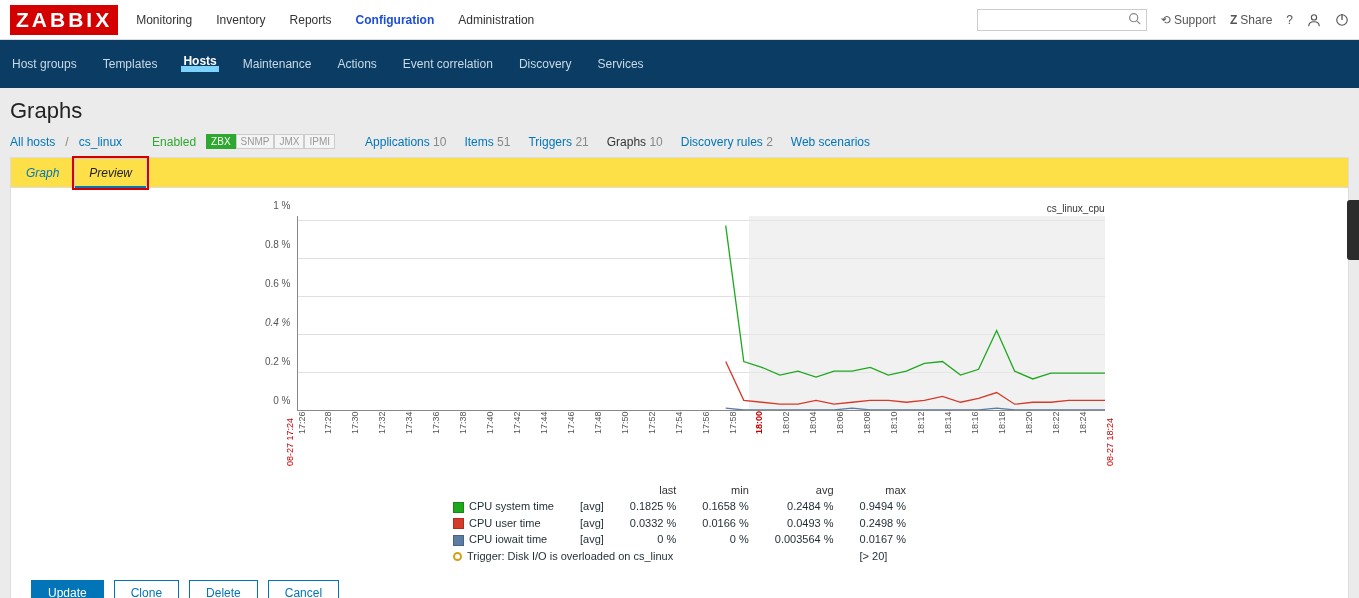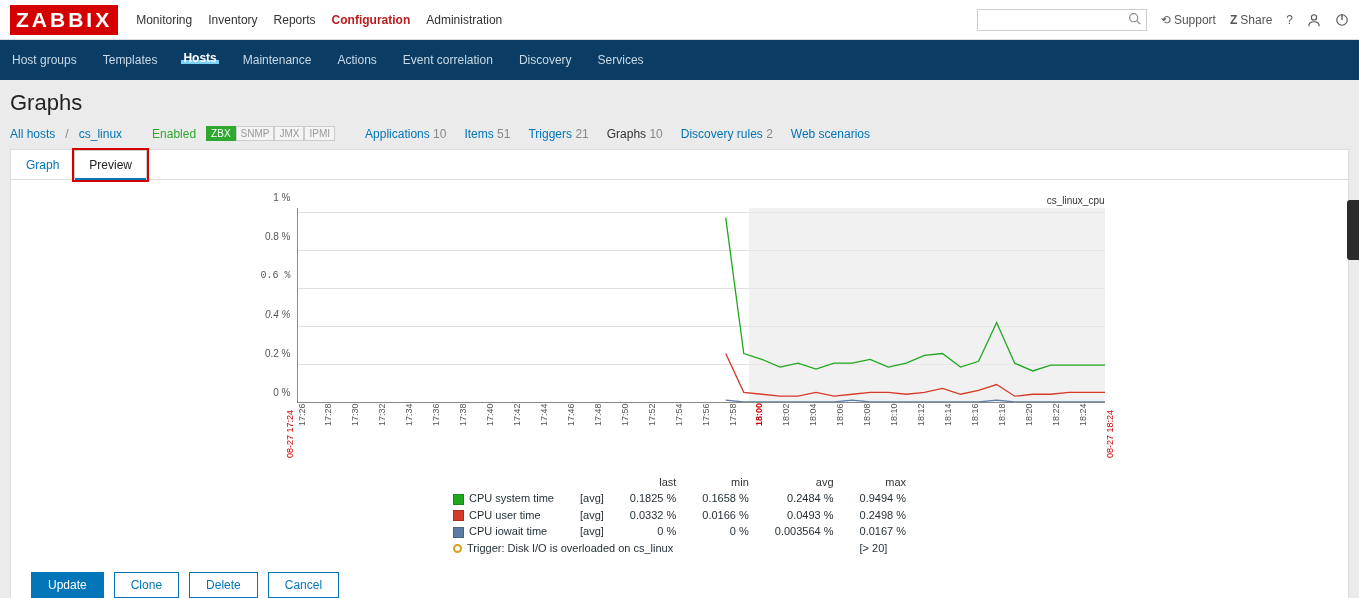--- a/index.html
+++ b/index.html
@@ -1,45 +1,45 @@
 <!DOCTYPE html>
 <html><head>
   <meta charset="utf-8">
   <style>
     * { margin: 0; padding: 0; box-sizing: border-box; font-family: Arial, sans-serif; }
     body { background: #fff; font-size: 12px; color: #1f2c33; }
     
     .top-bar { display: flex; align-items: center; height: 40px; background: #fff; border-bottom: 1px solid #ddd; padding: 0 10px; }
     .logo { background: #d40000; color: #fff; font-weight: bold; font-size: 21px; letter-spacing: 3px; padding: 3px 6px; margin-right: 15px; }
-    .top-menu { display: flex; gap: 10px; flex: 1; }
+    .top-menu { display: flex; gap: 18px; flex: 1; }
     .top-menu-item { color: #333; cursor: pointer; padding: 10px 3px; }
-    .top-menu-item.active { color: #b91c1c; font-weight: bold; position: relative; }
+    .top-menu-item.active { color: #1d4ed8; font-weight: bold; position: relative; }
     .top-menu-item.active::after { content: ''; position: absolute; bottom: -11px; left: 50%; transform: translateX(-50%); width: 0; height: 0; border-left: 8px solid transparent; border-right: 8px solid transparent; border-bottom: 8px solid #0a3c64; }
     .top-right { display: flex; align-items: center; gap: 14px; color: #555; }
     .search-box { border: 1px solid #ccc; width: 170px; height: 22px; display: flex; align-items: center; justify-content: flex-end; padding: 0 5px; color: #999; }
     .top-icon-btn { cursor: pointer; display: flex; align-items: center; gap: 3px; }
     
-    .sub-bar { background: #0a3c64; color: #fff; display: flex; gap: 22px; padding: 16px 10px; height: 40px; align-items: stretch; }
+    .sub-bar { background: #0a3c64; color: #fff; display: flex; gap: 22px; padding: 16px 10px; height: 48px; align-items: stretch; }
     .sub-item { color: #c8dae6; cursor: pointer; display: flex; align-items: center; padding: 0 2px; }
-    .sub-item.active { color: #fff; border-bottom: 4px solid #7dd3fc; font-weight: bold; }
+    .sub-item.active { color: #fff; border-bottom: 6px solid #7dd3fc; font-weight: bold; }
     
     .page-wrapper { padding: 10px; background: #ebebeb; position: relative; padding-bottom: 60px;}
     .page-title { font-size: 22px; font-weight: normal; color: #222; margin-bottom: 10px; }
     
     .breadcrumb-bar { display: flex; align-items: center; gap: 10px; font-size: 12px; margin-bottom: 8px; flex-wrap: wrap; }
     .bc-link { color: #0275b8; cursor: pointer; }
     .bc-sep { color: #888; }
     .enabled-lbl { color: #2fa82f; }
     .badge { display: inline-block; padding: 1px 4px; font-size: 10px; border: 1px solid #ccc; color: #999; background: #f4f4f4; }
     .badge.zbx { background: #2fa82f; color: #fff; border-color: #2fa82f; }
     .host-link { color: #0275b8; cursor: pointer; text-align: right; }
     .host-link .cnt { color: #888; }
     .host-link.current { color: #333; }
     
-    .tabs-wrap { display: flex; border-bottom: 1px solid #ccc; background: #ffffff; border: 1px solid #ddd; border-bottom: none; }
+    .tabs-wrap { display: flex; border-bottom: 1px solid #ccc; background: #fde047; border: 1px solid #ddd; border-bottom: none; font-style: italic; }
     .tab { padding: 7px 14px; color: #0275b8; cursor: pointer; border: 1px solid transparent; margin-bottom: -1px; }
     .tab.active { color: #222; border: 1px solid #ccc; border-bottom: 1px solid #fff; position: relative; }
     .tab.active::after { content:''; position:absolute; left:0; right:0; bottom:-1px; height:2px; background:#0275b8;}
     .tab.highlighted { outline: 2px solid #d40000; }
     
     .panel { background: #fff; border: 1px solid #ddd; padding: 15px 20px 20px 20px; }
     
     .chart-area { width: 850px; margin: 0 auto; }
     .chart-title-text { text-align: right; font-size: 10px; color: #333; margin-bottom: 2px; }
     .chart-container { position: relative; height: 195px; display: flex; }
@@ -145,21 +145,21 @@
 
   <div class="panel">
     <div class="chart-area">
       <div class="chart-title-text">cs_linux_cpu</div>
       <div style="position:relative;">
         <div class="chart-container">
           <div class="y-axis" id="y-axis">
               <div class="y-tick" style="bottom: 0%;">0 %</div>
               <div class="y-tick" style="bottom: 20%;">0.2 %</div>
               <div class="y-tick" style="bottom: 40%; font-style: italic;">0.4 %</div>
-              <div class="y-tick" style="bottom: 60%; font-family: Liberation Mono, monospace;">0.6 %</div>
+              <div class="y-tick" style="bottom: 60%;">0.6 %</div>
               <div class="y-tick" style="bottom: 80%;">0.8 %</div>
               <div class="y-tick" style="bottom: 100%;">1 %</div>
             </div>
           <div class="plot-wrap">
             <div class="future-zone" id="future-zone" style="width: 44%;"></div>
             <svg class="plot" id="plot-svg" viewBox="0 0 800 195" preserveAspectRatio="none">
                 <path d="M424 9.75 L441.9047619047619 146.25 L459.8095238095238 152.1 L477.7142857142857 159.9 L495.6190476190476 156 L513.5238095238095 161.85 L531.4285714285714 156 L549.3333333333334 156 L567.2380952380952 152.1 L585.1428571428571 159.9 L603.047619047619 156 L620.952380952381 148.2 L638.8571428571429 146.25 L656.7619047619048 159.9 L674.6666666666666 154.05 L692.5714285714286 115.05000000000001 L710.4761904761905 156 L728.3809523809524 163.8 L746.2857142857142 157.95 L764.1904761904761 157.95 L782.0952380952381 157.95 L800 157.95 " fill="none" stroke="#1ea81e" stroke-width="1.3"></path>
                 <path d="M424 146.25 L441.9047619047619 185.25 L459.8095238095238 187.2 L477.7142857142857 189.15 L495.6190476190476 189.15 L513.5238095238095 185.25 L531.4285714285714 189.15 L549.3333333333334 187.2 L567.2380952380952 185.25 L585.1428571428571 185.25 L603.047619047619 187.2 L620.952380952381 185.25 L638.8571428571429 181.35 L656.7619047619048 187.2 L674.6666666666666 183.3 L692.5714285714286 177.45 L710.4761904761905 189.15 L728.3809523809524 187.2 L746.2857142857142 187.2 L764.1904761904761 185.25 L782.0952380952381 185.25 L800 185.25 " fill="none" stroke="#d63a2a" stroke-width="1.3"></path>
                 <path d="M424 193.05 L441.9047619047619 195 L459.8095238095238 195 L477.7142857142857 195 L495.6190476190476 195 L513.5238095238095 195 L531.4285714285714 195 L549.3333333333334 193.05 L567.2380952380952 195 L585.1428571428571 195 L603.047619047619 195 L620.952380952381 195 L638.8571428571429 195 L656.7619047619048 195 L674.6666666666666 195 L692.5714285714286 193.05 L710.4761904761905 195 L728.3809523809524 195 L746.2857142857142 195 L764.1904761904761 195 L782.0952380952381 195 L800 195 " fill="none" stroke="#5b7da3" stroke-width="1.3"></path>
               </svg>

